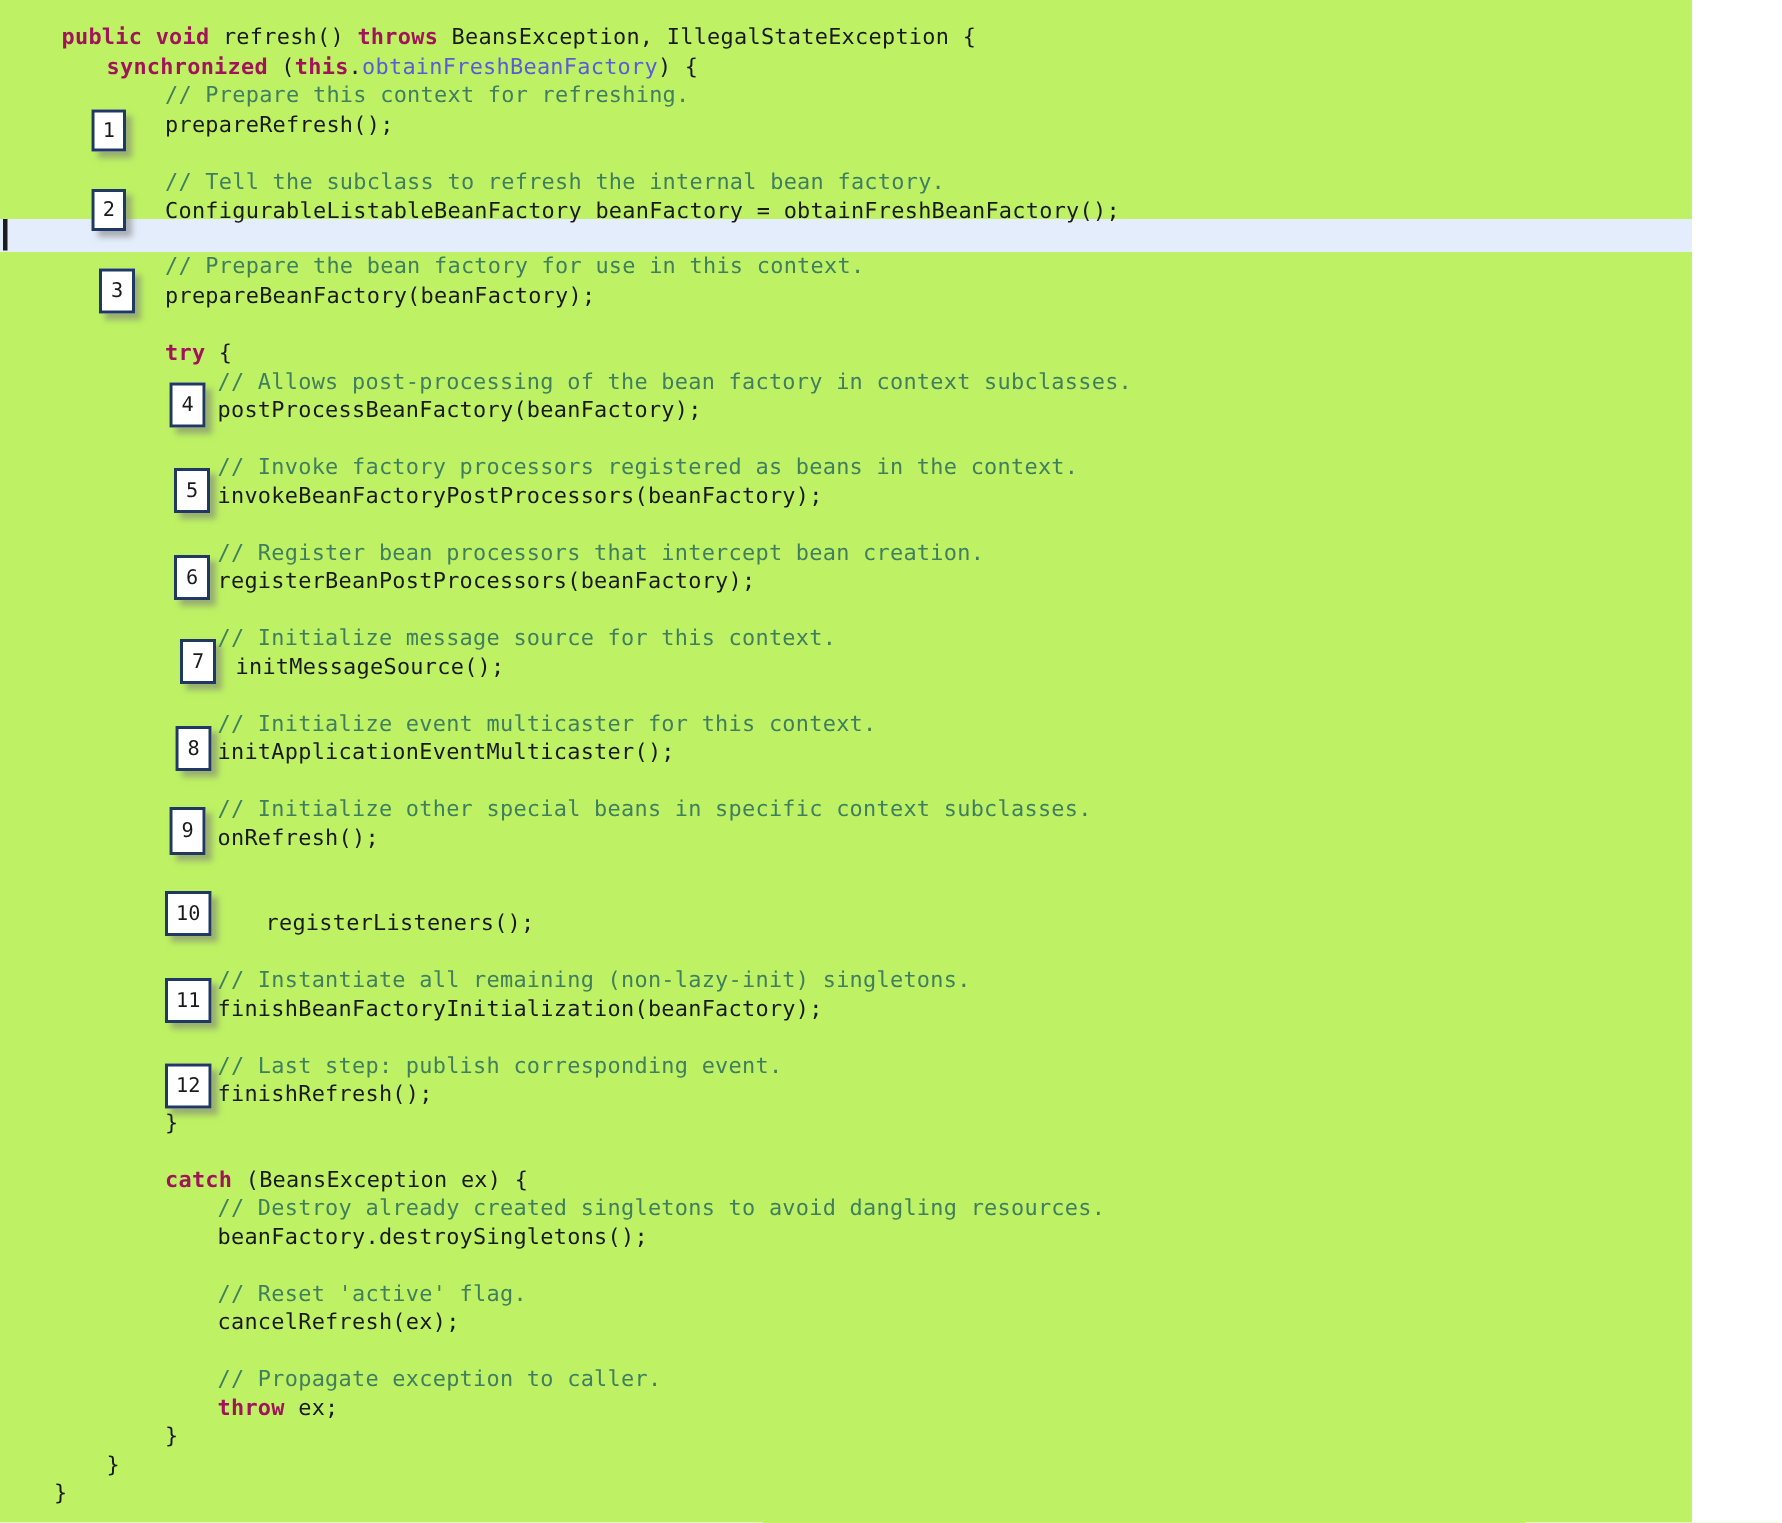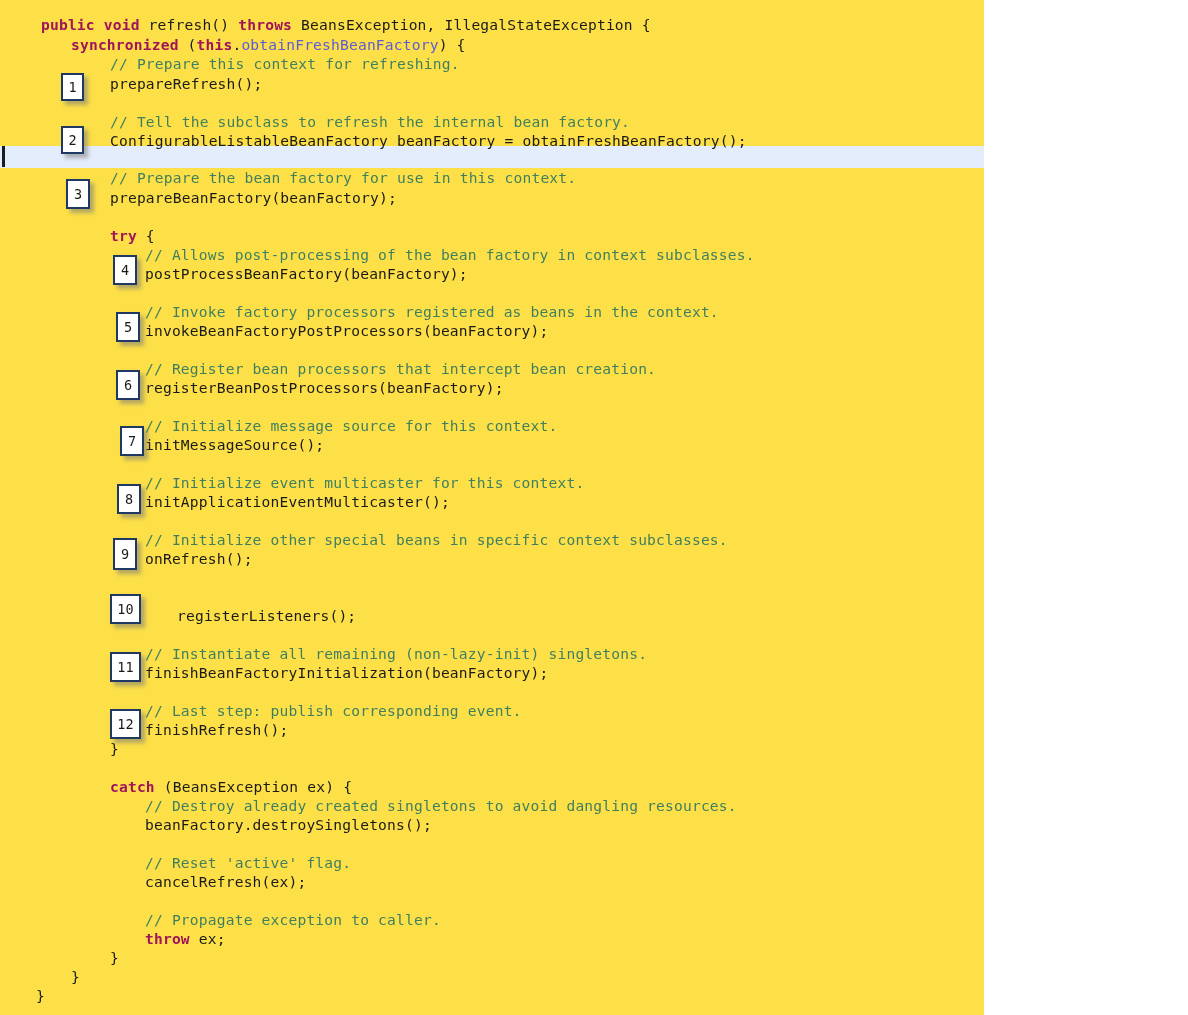--- a/index.html
+++ b/index.html
@@ -6,23 +6,23 @@
   html, body {
     margin: 0;
     padding: 0;
     background: #ffffff;
   }
   body {
     font-family: "DejaVu Sans Mono", "Liberation Mono", monospace;
   }
   #screen {
     position: relative;
-    width: 984px;
+    width: 1128px;
     height: 1015px;
-    background: #fde047;
+    background: #bef264;
     overflow: hidden;
   }
 
   
   #line-highlight {
     position: absolute;
     left: 0;
     width: 1188px;
     background: #e4edfb;
   }
@@ -89,21 +89,21 @@
       <div class="code-line" style="left: 110px; top: 168px;"><span class="tok-cm">// Prepare the bean factory for use in this context.</span></div>
       <div class="code-line" style="left: 110px; top: 188px;"><span class="tok-pl">prepareBeanFactory(beanFactory);</span></div>
       <div class="code-line" style="left: 110px; top: 226px;"><span class="tok-kw">try</span><span class="tok-pl"> {</span></div>
       <div class="code-line" style="left: 145px; top: 245px;"><span class="tok-cm">// Allows post-processing of the bean factory in context subclasses.</span></div>
       <div class="code-line" style="left: 145px; top: 264px;"><span class="tok-pl">postProcessBeanFactory(beanFactory);</span></div>
       <div class="code-line" style="left: 145px; top: 302px;"><span class="tok-cm">// Invoke factory processors registered as beans in the context.</span></div>
       <div class="code-line" style="left: 145px; top: 321px;"><span class="tok-pl">invokeBeanFactoryPostProcessors(beanFactory);</span></div>
       <div class="code-line" style="left: 145px; top: 359px;"><span class="tok-cm">// Register bean processors that intercept bean creation.</span></div>
       <div class="code-line" style="left: 145px; top: 378px;"><span class="tok-pl">registerBeanPostProcessors(beanFactory);</span></div>
       <div class="code-line" style="left: 145px; top: 416px;"><span class="tok-cm">// Initialize message source for this context.</span></div>
-      <div class="code-line" style="left: 145px; top: 435px;"><span class="tok-pl">initMessageSource();</span></div>
+      <div class="code-line" style="left: 145px; top: 435px; padding-left: 12px;"><span class="tok-pl">initMessageSource();</span></div>
       <div class="code-line" style="left: 145px; top: 473px;"><span class="tok-cm">// Initialize event multicaster for this context.</span></div>
       <div class="code-line" style="left: 145px; top: 492px;"><span class="tok-pl">initApplicationEventMulticaster();</span></div>
       <div class="code-line" style="left: 145px; top: 530px;"><span class="tok-cm">// Initialize other special beans in specific context subclasses.</span></div>
       <div class="code-line" style="left: 145px; top: 549px;"><span class="tok-pl">onRefresh();</span></div>
       <div class="code-line" style="left: 145px; top: 606px; padding-left: 32px;"><span class="tok-pl">registerListeners();</span></div>
       <div class="code-line" style="left: 145px; top: 644px;"><span class="tok-cm">// Instantiate all remaining (non-lazy-init) singletons.</span></div>
       <div class="code-line" style="left: 145px; top: 663px;"><span class="tok-pl">finishBeanFactoryInitialization(beanFactory);</span></div>
       <div class="code-line" style="left: 145px; top: 701px;"><span class="tok-cm">// Last step: publish corresponding event.</span></div>
       <div class="code-line" style="left: 145px; top: 720px;"><span class="tok-pl">finishRefresh();</span></div>
       <div class="code-line" style="left: 110px; top: 739px;"><span class="tok-pl">}</span></div>

